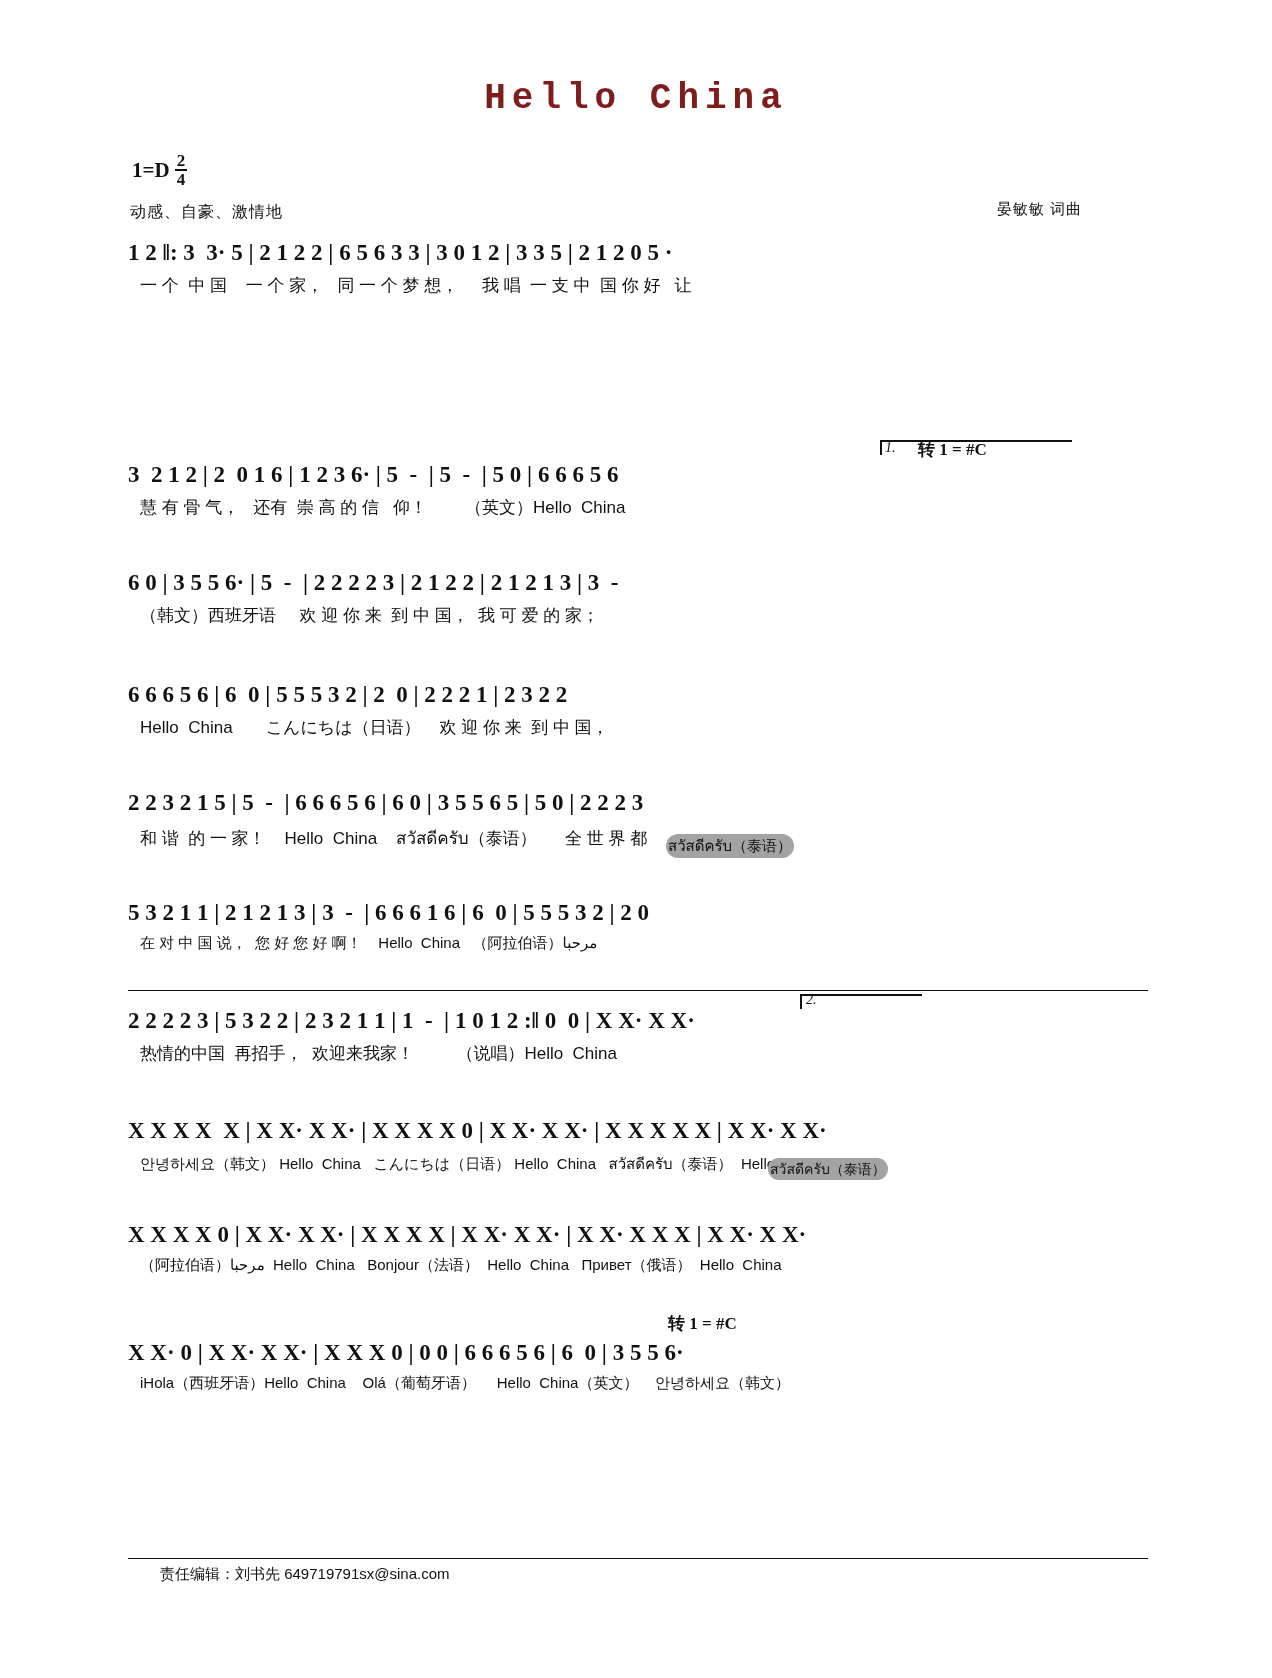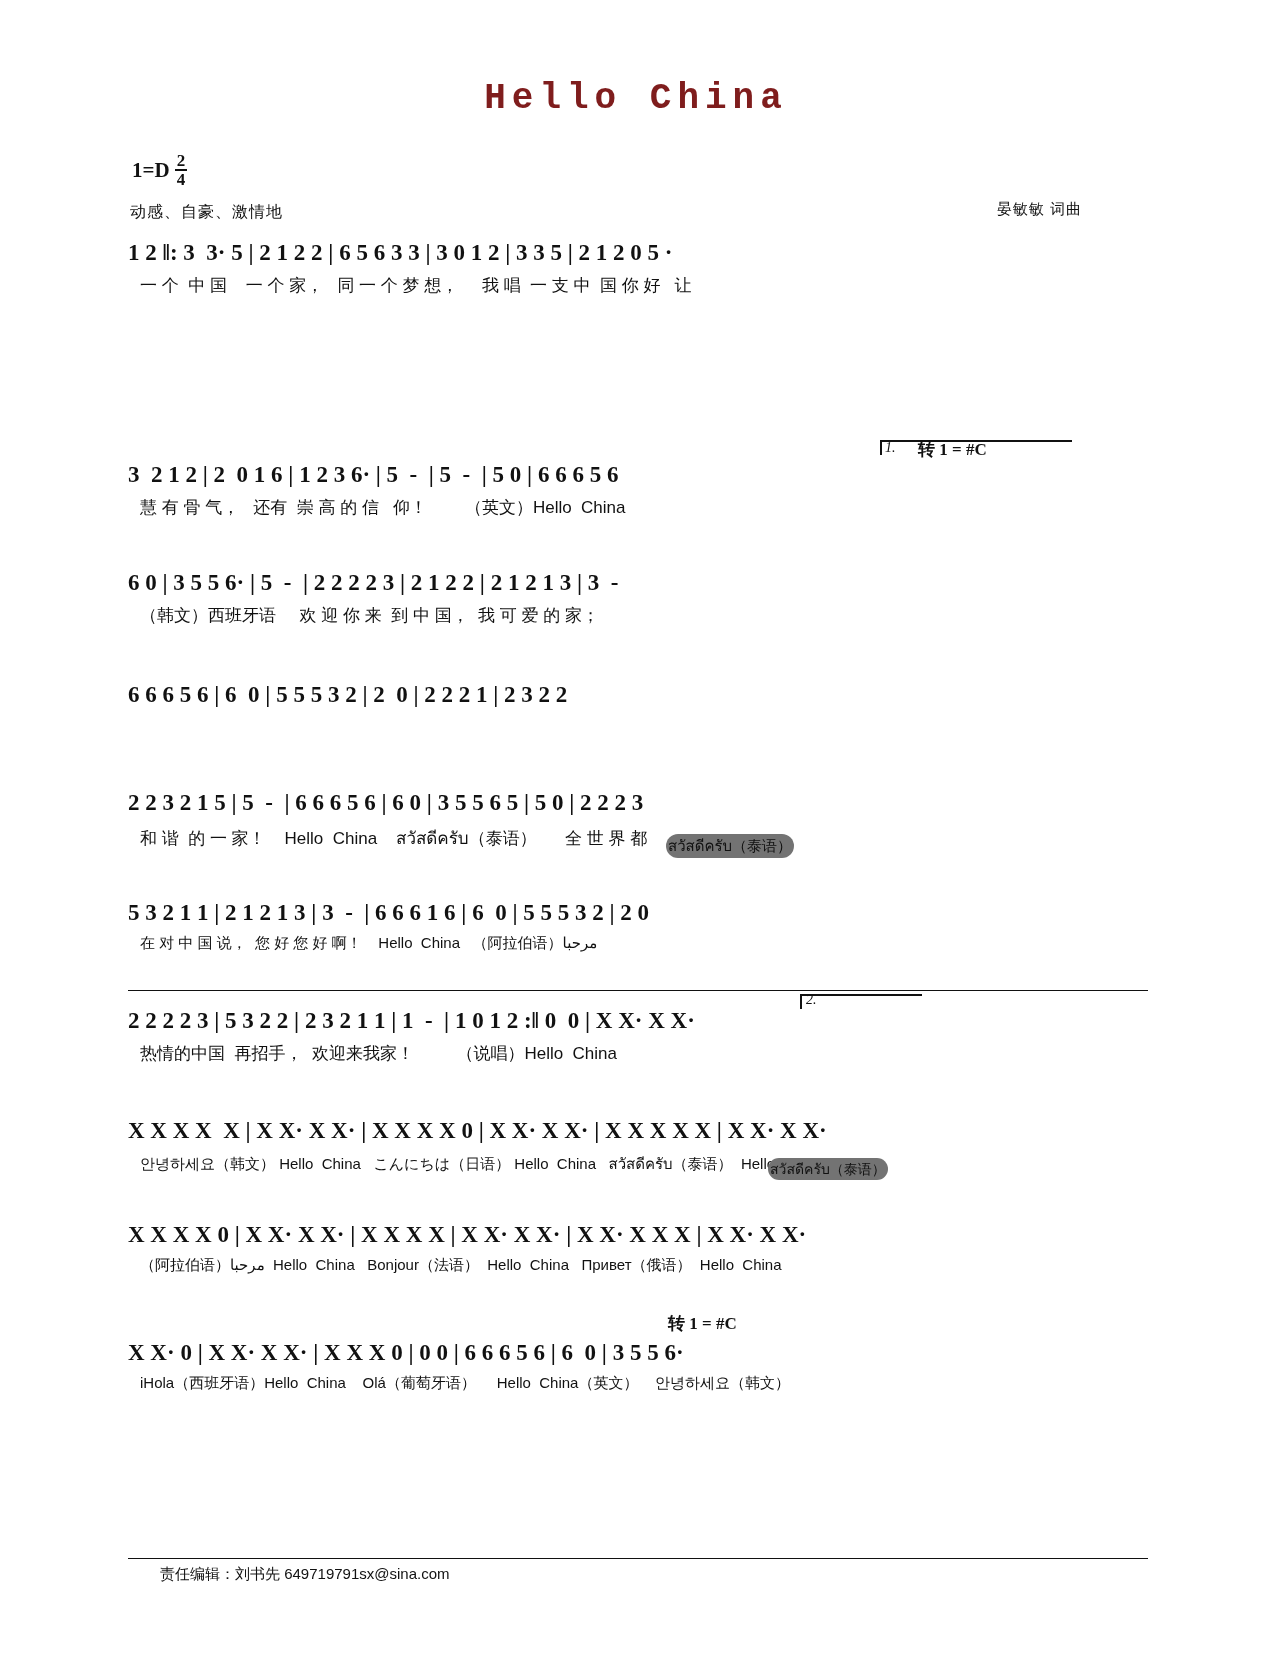--- a/index.html
+++ b/index.html
@@ -93,21 +93,21 @@
     height: 30px;
     font-size: 17px;
     font-family: "Liberation Sans", sans-serif;
     white-space: pre;
     color: #111;
     letter-spacing: 0px;
     margin-left: 12px;
   }
   .lyrics.small { font-size: 15px; }
   .hl {
-    background: #737373;
+    background: #a3a3a3;
     padding: 0 2px;
     border-radius: 12px;
   }
   .ending {
     position: absolute;
     border-left: 2px solid #111;
     border-top: 2px solid #111;
     height: 13px;
   }
   .ending-label {
@@ -180,20 +180,21 @@
     <div class="lyrics">慧 有 骨 气，   还有  崇 高 的 信   仰！        （英文）Hello  China</div>
   </div>
 
   <div class="system" style="top:570px;">
     <div class="notes">6 0 | 3 5 5 6· | 5  -  | 2 2 2 2 3 | 2 1 2 2 | 2 1 2 1 3 | 3  -</div>
     <div class="lyrics">（韩文）西班牙语     欢 迎 你 来  到 中 国，  我 可 爱 的 家；</div>
   </div>
 
   <div class="system" style="top:682px;">
     <div class="notes">6 6 6 5 6 | 6  0 | 5 5 5 3 2 | 2  0 | 2 2 2 1 | 2 3 2 2</div>
+    <div class="lyrics">Hello  China       こんにちは（日语）    欢 迎 你 来  到 中 国，</div>
   </div>
 
   <div class="system" style="top:790px;">
     <div class="notes">2 2 3 2 1 5 | 5  -  | 6 6 6 5 6 | 6 0 | 3 5 5 6 5 | 5 0 | 2 2 2 3</div>
     <div class="lyrics">和 谐  的 一 家！    Hello  China    สวัสดีครับ（泰语）      全 世 界 都</div>
     <span class="hl" style="position:absolute; left:538px; top:44px; font-size:15px; font-family:'Liberation Sans', sans-serif;">สวัสดีครับ（泰语）</span>
   </div>
 
   <div class="system" style="top:900px;">
     <div class="notes">5 3 2 1 1 | 2 1 2 1 3 | 3  -  | 6 6 6 1 6 | 6  0 | 5 5 5 3 2 | 2 0</div>

